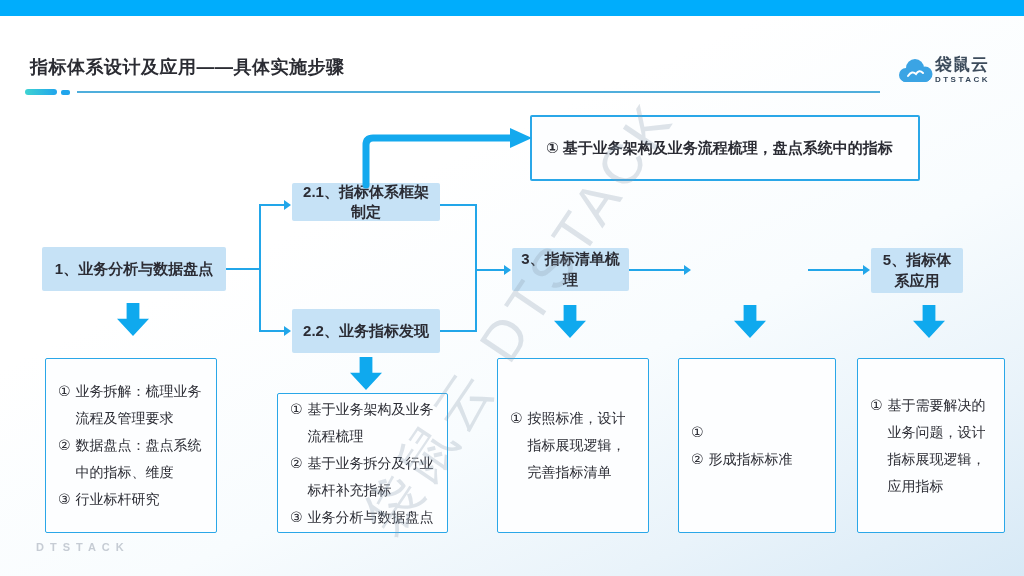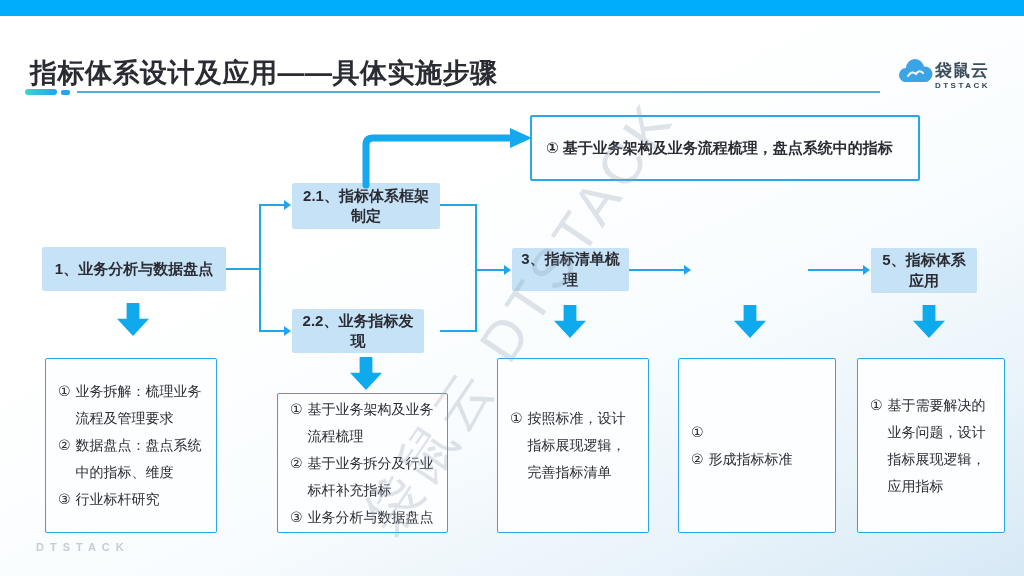--- a/index.html
+++ b/index.html
@@ -3,27 +3,27 @@
 <meta charset="utf-8">
 <style>
   html,body{margin:0;padding:0;}
   body{font-family:"Liberation Sans","DejaVu Sans",sans-serif;}
   #slide{
     position:relative;width:1024px;height:576px;overflow:hidden;
     background:linear-gradient(155deg,#ffffff 35%,#f8fcfe 62%,#e9f3fa 82%,#d7e9f6 100%);
   }
   #topbar{position:absolute;left:0;top:0;width:1024px;height:16px;background:#00ADFC;}
   
-  #title{position:absolute;left:30px;top:55px;font-size:27px;font-weight:700;color:#2B2C33;letter-spacing:.5px;}
+  #title{position:absolute;left:30px;top:55px;font-size:18px;font-weight:700;color:#2B2C33;letter-spacing:.5px;}
   .u-dash{position:absolute;left:25px;top:89px;width:32px;height:6px;border-radius:3px;
     background:linear-gradient(90deg,#3ED3D2,#21A5EC);}
   .u-dot{position:absolute;left:61px;top:90px;width:9px;height:5px;border-radius:2px;background:#21A5EC;}
   .u-line{position:absolute;left:77px;top:91px;width:803px;height:2px;background:#4FAEDC;}
   
-  #logo{position:absolute;right:34px;top:56px;display:flex;align-items:flex-end;gap:0;}
+  #logo{position:absolute;right:34px;top:56px;display:flex;align-items:flex-start;gap:0;}
   #logo .txt{display:flex;flex-direction:column;line-height:1;}
   .brand-name{font-size:17px;font-weight:700;color:#3D4C5C;letter-spacing:1px;}
   .brand-sub{font-size:8px;font-weight:700;color:#36475A;letter-spacing:2.5px;margin-top:3px;}
   
   .step{position:absolute;background:#C6E2F6;border-radius:2px;display:flex;align-items:center;
     justify-content:center;text-align:center;font-size:15px;font-weight:600;color:#2B2C34;
     line-height:1.35;padding:0 6px;box-sizing:border-box;}
   .callout{position:absolute;left:530px;top:115px;width:390px;height:66px;border:2px solid #2AA7E8;
     background:#FDFEFF;border-radius:2px;display:flex;align-items:center;box-sizing:border-box;
     padding:0 14px;font-size:15px;font-weight:600;color:#2B2C34;}
@@ -77,30 +77,30 @@
     </span>
   </div>
 
   <div class="callout">
     <span>① 基于业务架构及业务流程梳理，盘点系统中的指标</span>
   </div>
 
   <div class="step" style="left:42px;top:247px;width:184px;height:44px;">
     <span>1、业务分析与数据盘点</span>
   </div>
-  <div class="step" style="left:292px;top:183px;width:148px;height:46px;justify-content:flex-end;">
+  <div class="step" style="left:292px;top:183px;width:148px;height:38px;justify-content:flex-end;">
     <span>2.1、指标体系框架制定</span>
   </div>
-  <div class="step" style="left:292px;top:309px;width:132px;height:44px;">
+  <div class="step" style="left:292px;top:309px;width:148px;height:44px;">
     <span>2.2、业务指标发现</span>
   </div>
   <div class="step" style="left:512px;top:248px;width:117px;height:43px;">
     <span>3、指标清单梳理</span>
   </div>
-  <div class="step" style="left:871px;top:248px;width:106px;height:45px;">
+  <div class="step" style="left:871px;top:248px;width:92px;height:45px;">
     <span>5、指标体系应用</span>
   </div>
 
   <div class="hline" style="left:226px;top:268px;width:34px;"></div>
   <div class="vline" style="left:259px;top:205px;height:127px;"></div>
   <div class="hline" style="left:259px;top:204px;width:26px;"></div>
   <div class="ah" style="left:284px;top:200px;"></div>
   <div class="hline" style="left:259px;top:330px;width:26px;"></div>
   <div class="ah" style="left:284px;top:326px;"></div>
 

